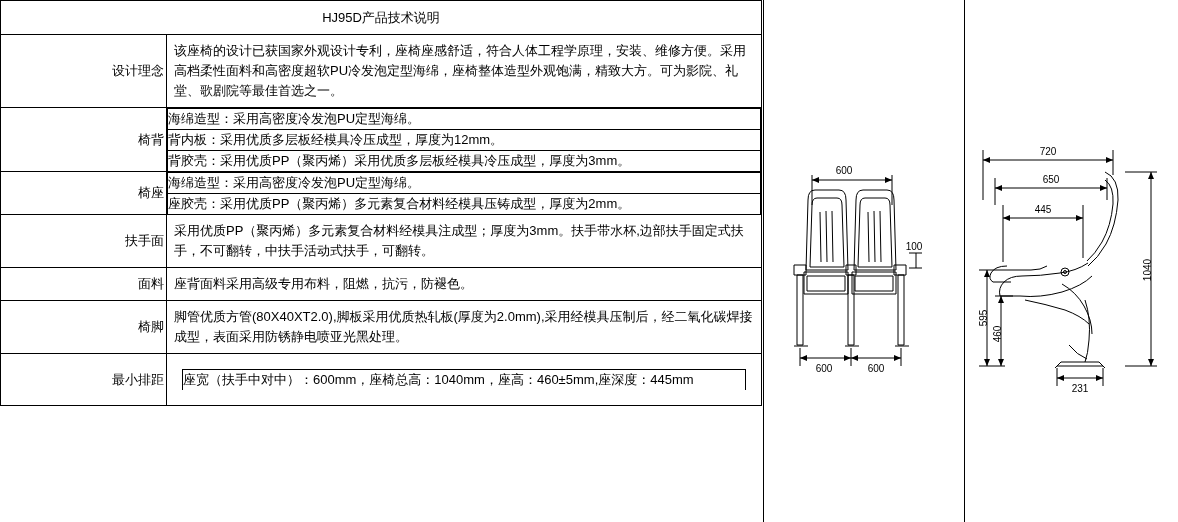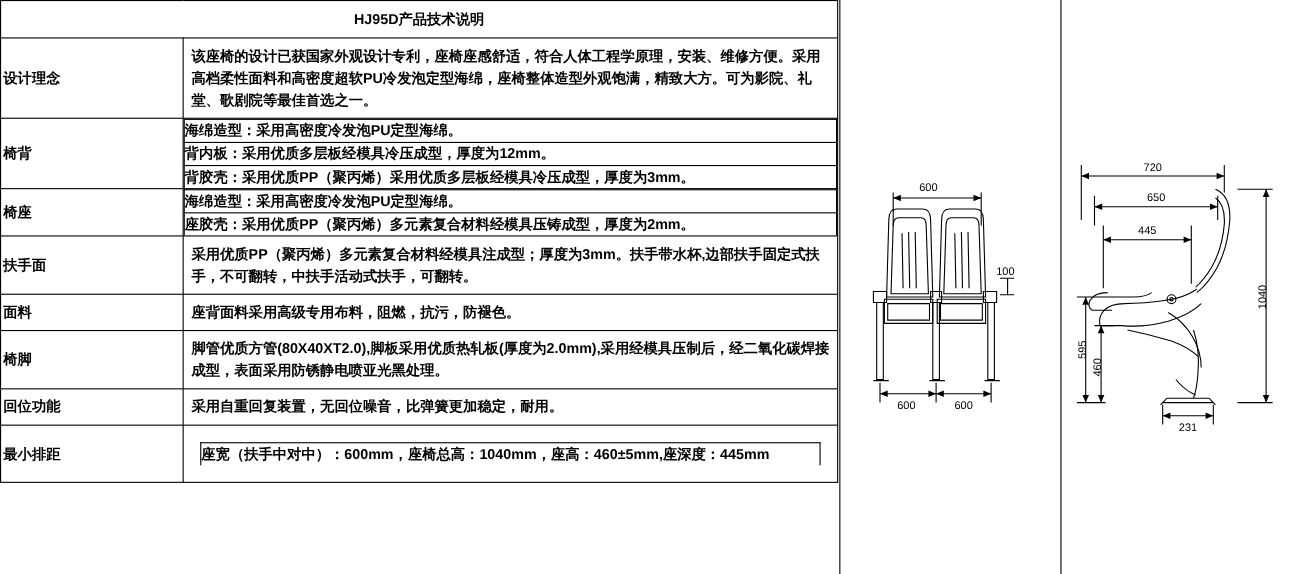--- a/index.html
+++ b/index.html
@@ -32,31 +32,30 @@
     border-collapse: collapse;
     width: 762px;
     table-layout: fixed;
   }
   table.spec td {
     border: 1px solid #000;
     padding: 0;
     vertical-align: middle;
     font-size: 13px;
     line-height: 20px;
-    font-weight: bold;
   }
   .title-cell {
     text-align: center;
     font-size: 16px;
     height: 33px;
     padding: 0 4px !important;
   }
   .lbl {
     width: 166px;
-    text-align: left;
+    text-align: right;
     padding: 4px 2px !important;
     font-size: 13px;
   }
   .val {
     padding: 5px 7px !important;
     font-size: 12.5px;
     line-height: 20px;
   }
   .nested {
     border-collapse: collapse;
@@ -163,24 +162,20 @@
           <td class="lbl">面料</td>
           <td class="val" style="height:22px">座背面料采用高级专用布料，阻燃，抗污，防褪色。</td>
         </tr>
 
 
         <tr>
           <td class="lbl">椅脚</td>
           <td class="val" style="height:42px">脚管优质方管(80X40XT2.0),脚板采用优质热轧板(厚度为2.0mm),采用经模具压制后，经二氧化碳焊接成型，表面采用防锈静电喷亚光黑处理。</td>
         </tr>
 
-        <tr>
-          <td class="lbl">回位功能</td>
-          <td class="val" style="height:22px">采用自重回复装置，无回位噪音，比弹簧更加稳定，耐用。</td>
-        </tr>
 
         <tr>
           <td class="lbl">最小排距</td>
           <td style="padding:15px">
             <table class="nested">
               <tbody>
                 <tr>
                     <td>座宽（扶手中对中）：600mm，座椅总高：1040mm，座高：460±5mm,座深度：445mm</td>
                   </tr>
               </tbody>

